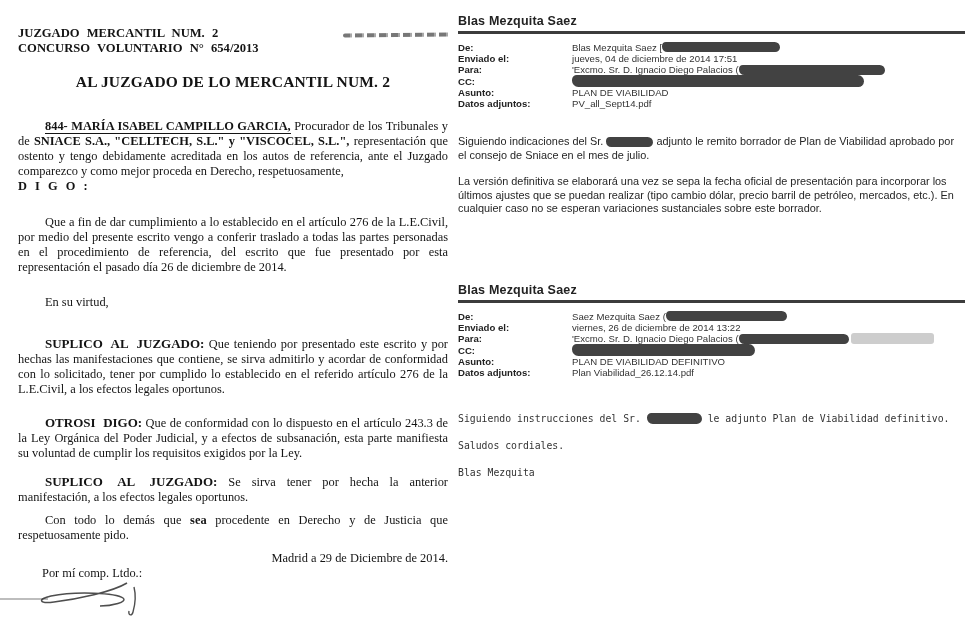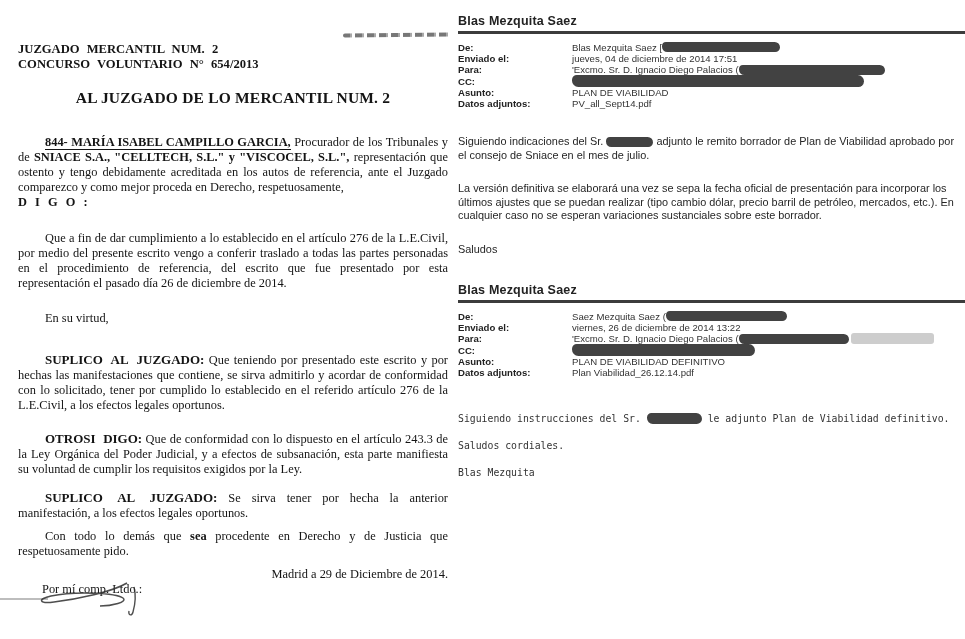--- a/index.html
+++ b/index.html
@@ -8,21 +8,21 @@
     position:relative;
     background:#ffffff;
     overflow:hidden;
     font-family:"Liberation Sans", sans-serif;
     color:#1b1b1b;
     -webkit-font-smoothing:antialiased;
   }
 
   
   .doc {
-    position:absolute; left:18px; top:42px; width:430px;
+    position:absolute; left:18px; top:26px; width:430px;
     font-family:"Liberation Serif", serif;
     font-size:12.4px; line-height:15px; color:#141414;
     text-align:justify;
   }
   .doc .hdr-line { font-weight:bold; word-spacing:4px; text-align:left; font-size:12.6px; }
   .doc .ref-line { font-weight:bold; text-align:right; padding-right:22px; margin-top:4px; font-size:12.6px; }
   .doc .doc-title { font-weight:bold; text-align:center; font-size:15.5px; margin-top:18px; letter-spacing:.2px; }
   .doc p.body-par { text-indent:27px; }
   .doc .name-u { font-weight:bold; border-bottom:1.4px solid #141414; }
   .doc .b { font-weight:bold; }
@@ -64,21 +64,21 @@
     border-radius:5px 7px 6px 7px; vertical-align:middle;
     margin-top:-2px; transform:skewX(-1.5deg);
   }
   .redact.tall { height:12px; }
   .redact-tail {
     display:inline-block; background:#ababab; opacity:.6; height:11px;
     border-radius:3px; vertical-align:middle; margin-left:2px; margin-top:-2px;
   }
 
   .body-sans { margin-top:26px; font-size:10.9px; line-height:13.5px; color:#262626; }
-  .body-sans p + p { margin-top:20px; }
+  .body-sans p + p { margin-top:13px; }
   .body-mono { margin-top:34px; font-family:"DejaVu Sans Mono", monospace; font-size:9.8px; line-height:13px; color:#333; }
   .body-mono p + p { margin-top:14px; }
 </style>
 </head>
 <body>
 
 <div class="smudge-line"></div>
 <div class="edge-line"></div>
 
 <div class="doc">
@@ -137,21 +137,20 @@
         <span class="hdr-value">PLAN DE VIABILIDAD</span>
       </div>
       <div class="hdr-row">
         <span class="hdr-label">Datos adjuntos:</span>
         <span class="hdr-value">PV_all_Sept14.pdf</span>
       </div>
     </div>
     <div class="body-sans">
       <p><span>Siguiendo indicaciones del Sr.</span> <span class="redact" style="width:47px"></span> <span>adjunto le remito borrador de Plan de Viabilidad aprobado por el consejo de Sniace en el mes de julio.</span></p>
       <p>La versión definitiva se elaborará una vez se sepa la fecha oficial de presentación para incorporar los últimos ajustes que se puedan realizar (tipo cambio dólar, precio barril de petróleo, mercados, etc.). En cualquier caso no se esperan variaciones sustanciales sobre este borrador.</p>
-      <p>Saludos</p>
     </div>
   </div>
 
   <div class="email email-2">
     <div class="email-title">Blas Mezquita Saez</div>
     <div class="email-rule"></div>
     <div class="hdr-grid">
       <div class="hdr-row">
         <span class="hdr-label">De:</span>
         <span class="hdr-value"><span>Saez Mezquita Saez (</span><span class="redact" style="width:121px"></span></span>

